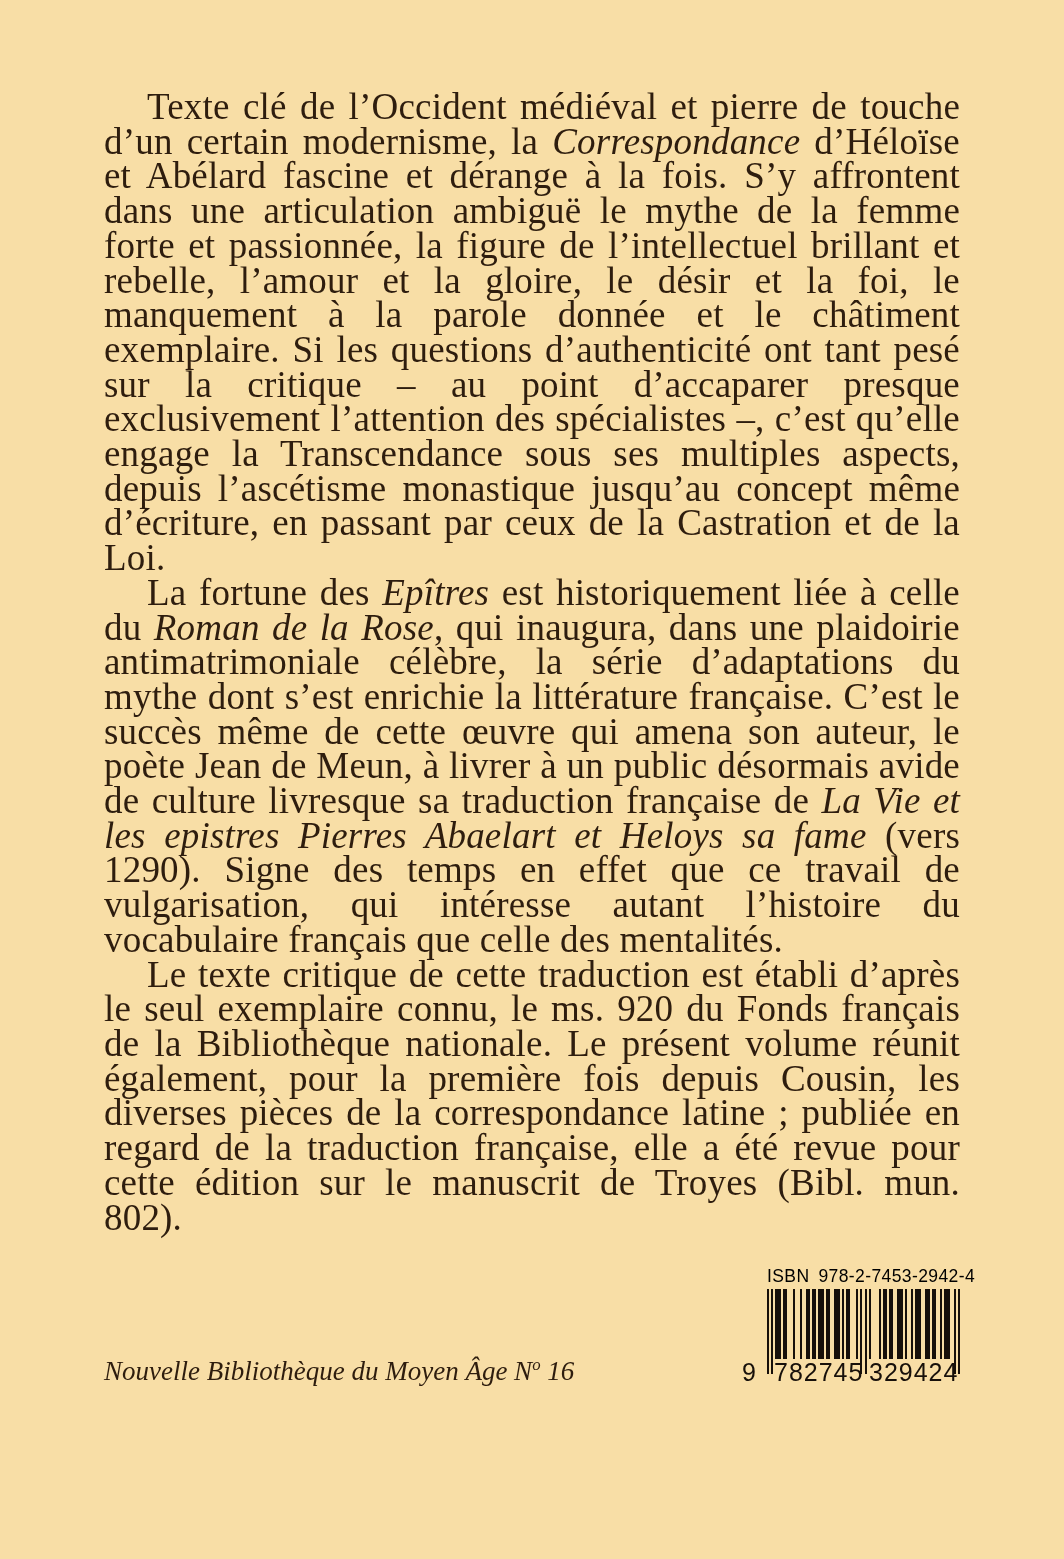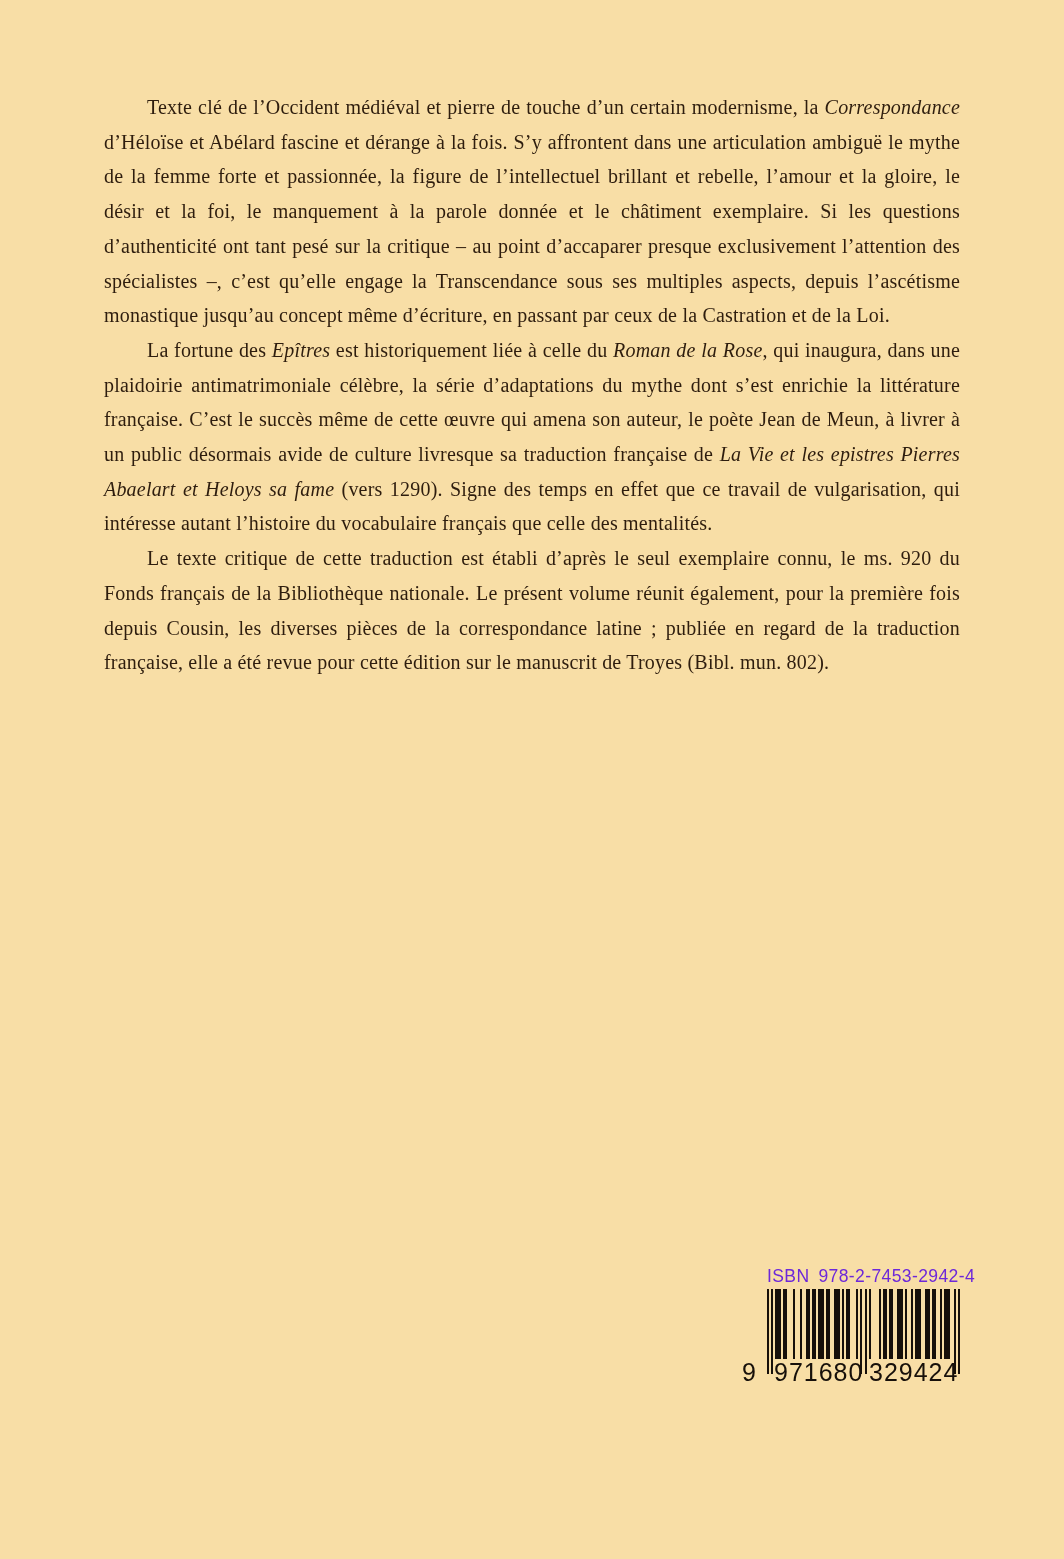--- a/index.html
+++ b/index.html
@@ -11,21 +11,21 @@
     font-family: "Liberation Serif", serif;
     color: #2e1d0e;
   }
   .cover { position: absolute; inset: 0; }
 
   
   .body-text {
     position: absolute;
     left: 104px; top: 90px;
     width: 856px;
-    font-size: 20px;
+    font-size: 37px;
     line-height: 34.7px;
     text-align: justify;
     letter-spacing: 0.2px;
   }
   .body-text p { margin: 0; text-indent: 43px; }
   .it { font-style: italic; }
   sup { font-size: 0.62em; line-height: 0; }
 
   
   .series {
@@ -41,21 +41,21 @@
     left: 767px; top: 1266px;
     width: 193px;
   }
   .isbn-line {
     width: 193px;
     text-align: center;
     font-family: "Liberation Sans", sans-serif;
     font-size: 17.5px;
     line-height: 20px;
     letter-spacing: 0.4px;
-    color: #6d28d9;
+    color: #000000;
     white-space: nowrap;
     margin-bottom: 3px;
   }
   .isbn-line .lbl { margin-right: 9px; }
   .bars { display: block; }
   .bc-digits {
     position: absolute;
     top: 93px; left: 0;
     width: 193px; height: 28px;
     font-family: "Liberation Sans", sans-serif;
@@ -71,20 +71,21 @@
 <body>
 
 <div class="cover">
 
   <div class="body-text">
     <p><span>Texte clé de l’Occident médiéval et pierre de touche d’un certain modernisme, la </span><span class="it">Correspondance</span><span> d’Héloïse et Abélard fascine et dérange à la fois. S’y affrontent dans une articulation ambiguë le mythe de la femme forte et passionnée, la figure de l’intellectuel brillant et rebelle, l’amour et la gloire, le désir et la foi, le manquement à la parole donnée et le châtiment exemplaire. Si les questions d’authenticité ont tant pesé sur la critique – au point d’accaparer presque exclusivement l’attention des spécialistes –, c’est qu’elle engage la Transcendance sous ses multiples aspects, depuis l’ascétisme monastique jusqu’au concept même d’écriture, en passant par ceux de la Castration et de la Loi.</span></p>
     <p><span>La fortune des </span><span class="it">Epîtres</span><span> est historiquement liée à celle du </span><span class="it">Roman de la Rose</span><span>, qui inaugura, dans une plaidoirie antimatrimoniale célèbre, la série d’adaptations du mythe dont s’est enrichie la littérature française. C’est le succès même de cette œuvre qui amena son auteur, le poète Jean de Meun, à livrer à un public désormais avide de culture livresque sa traduction française de </span><span class="it">La Vie et les epistres Pierres Abaelart et Heloys sa fame</span><span> (vers 1290). Signe des temps en effet que ce travail de vulgarisation, qui intéresse autant l’histoire du vocabulaire français que celle des mentalités.</span></p>
     <p><span>Le texte critique de cette traduction est établi d’après le seul exemplaire connu, le ms. 920 du Fonds français de la Bibliothèque nationale. Le présent volume réunit également, pour la première fois depuis Cousin, les diverses pièces de la correspondance latine ; publiée en regard de la traduction française, elle a été revue pour cette édition sur le manuscrit de Troyes (Bibl. mun. 802).</span></p>
   </div>
 
+  <div class="series"><span class="it">Nouvelle Bibliothèque du Moyen Âge N</span><sup class="it">o</sup><span class="it"> 16</span></div>
 
   <div class="barcode">
     <div class="isbn-line">
       <span class="lbl">ISBN</span><span>978-2-7453-2942-4</span>
     </div>
     <svg class="bars" width="193" height="85" viewBox="0 0 95 42" preserveAspectRatio="none" shape-rendering="crispEdges" fill="#17100a">
         <rect x="0" y="0" width="1" height="42"></rect>
         <rect x="2" y="0" width="1" height="42"></rect>
         <rect x="4" y="0" width="1" height="34.5"></rect>
         <rect x="5" y="0" width="1" height="34.5"></rect>
@@ -131,18 +132,18 @@
         <rect x="82" y="0" width="1" height="34.5"></rect>
         <rect x="85" y="0" width="1" height="34.5"></rect>
         <rect x="87" y="0" width="1" height="34.5"></rect>
         <rect x="88" y="0" width="1" height="34.5"></rect>
         <rect x="89" y="0" width="1" height="34.5"></rect>
         <rect x="92" y="0" width="1" height="42"></rect>
         <rect x="94" y="0" width="1" height="42"></rect>
       </svg>
     <div class="bc-digits">
       <span class="nine">9</span>
-      <span class="g1">971680</span>
+      <span class="g1">782745</span>
       <span class="g2">329424</span>
     </div>
   </div>
 
 </div>
 
 </body></html>

